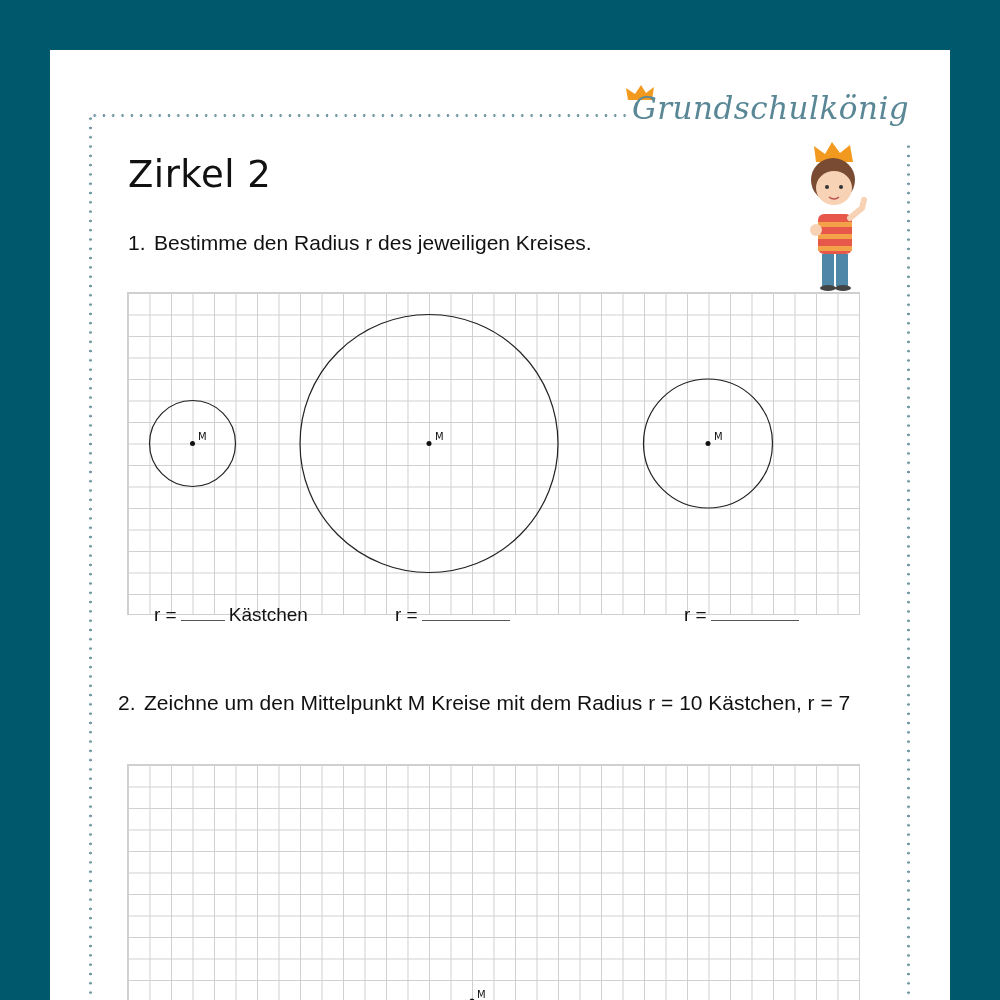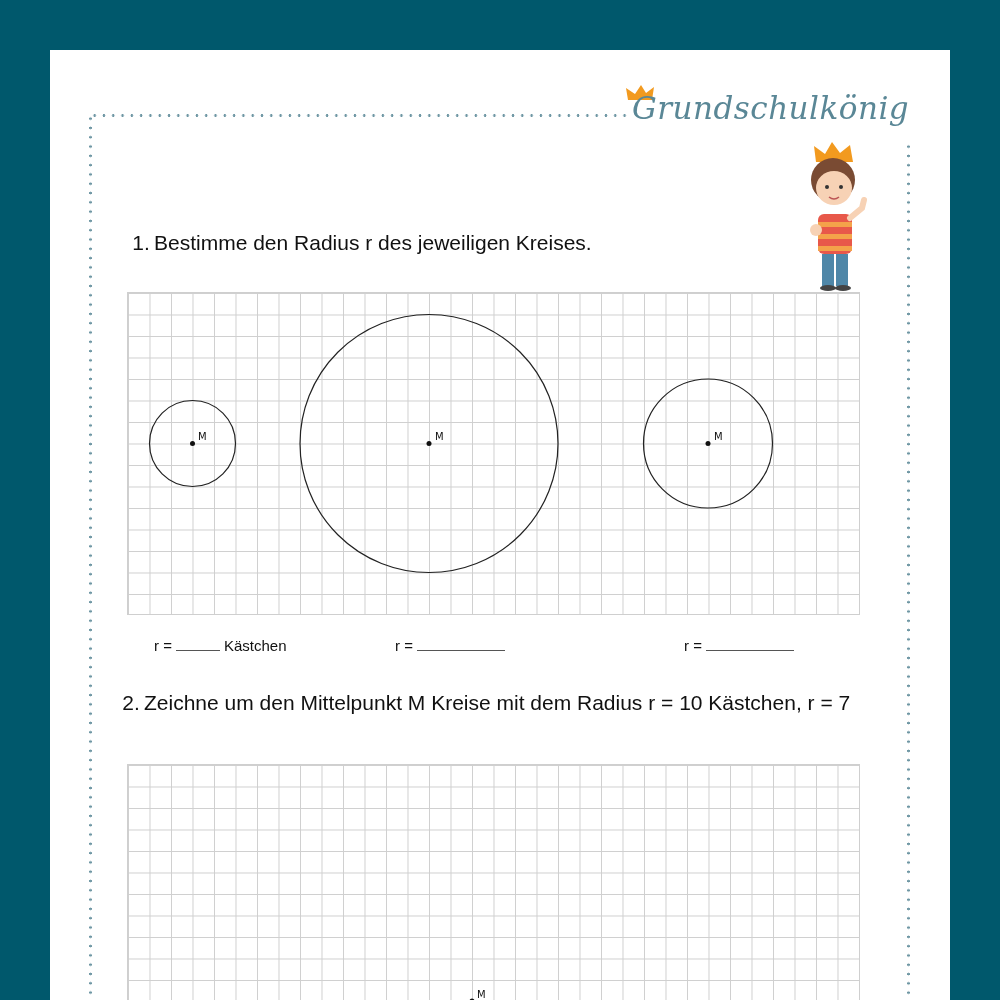--- a/index.html
+++ b/index.html
@@ -1,51 +1,52 @@
 <!DOCTYPE html>
 <html><head>
 <meta charset="utf-8">
 <style>
   html, body { margin:0; padding:0; }
   body { width:1000px; height:1000px; background:#00586c; position:relative; overflow:hidden; font-family:"DejaVu Sans", sans-serif; }
-  .page { position:absolute; left:50px; top:50px; width:900px; height:950px; background:#ffffff; overflow:hidden;text-align:center; }
+  .page { position:absolute; left:50px; top:50px; width:900px; height:950px; background:#ffffff; overflow:hidden; }
   .dots-top { position:absolute; left:40px; top:64px; width:540px; height:3px;
     background-image: radial-gradient(circle, #6f97a4 1.2px, transparent 1.5px); background-size:9.3px 3px; background-repeat:repeat-x; }
   .dots-left { position:absolute; left:39px; top:64px; width:3px; height:900px;
     background-image: radial-gradient(circle, #6f97a4 1.2px, transparent 1.5px); background-size:3px 9.3px; background-repeat:repeat-y; }
   .dots-right { position:absolute; left:857px; top:92px; width:3px; height:870px;
     background-image: radial-gradient(circle, #6f97a4 1.2px, transparent 1.5px); background-size:3px 9.3px; background-repeat:repeat-y; }
   .brand { position:absolute; left:582px; top:40px; font-family:"DejaVu Serif", serif; font-style:italic; font-size:31px; color:#5a8796; letter-spacing:0.5px; }
   .brand-crown { position:absolute; left:576px; top:34px; }
   .title { position:absolute; left:78px; top:103px; font-size:37px; color:#111; font-family:"DejaVu Sans", sans-serif; letter-spacing:0.5px; }
   .task { position:absolute; font-size:21px; color:#111; line-height:29px; font-family:"Liberation Sans", sans-serif; }
   .task .num { display:inline-block; width:26px; }
   .grid { position:absolute; left:77px; width:731px; border:1px solid #cfcfcf;
     background-image:
       linear-gradient(to right, #cfcfcf 1px, transparent 1px),
       linear-gradient(to bottom, #cfcfcf 1px, transparent 1px);
     background-size:21.5px 21.5px; }
   .grid svg { position:absolute; left:0; top:0; }
-  .answer { position:absolute; top:587px; font-size:15px; color:#111; font-family:"Liberation Sans", sans-serif; }
+  .answer { position:absolute; top:554px; font-size:19px; color:#111; font-family:"Liberation Sans", sans-serif; }
   .blank { display:inline-block; border-bottom:1px solid #555; vertical-align:baseline; height:12px; margin:0 4px; }
   .mascot { position:absolute; left:748px; top:92px; }
 </style>
 </head>
 <body>
 
 <div class="page">
   <div class="dots-top"></div>
   <div class="dots-left"></div>
   <div class="dots-right"></div>
 
   <svg class="brand-crown" width="30" height="18" viewBox="0 0 30 18">
     <polygon points="2,16 0,4 9,10 15,1 20,9 28,3 26,16" fill="#f29a1f"></polygon>
   </svg>
   <div class="brand">Grundschulkönig</div>
 
+  <div class="title">Zirkel 2</div>
 
   <svg class="mascot" width="80" height="150" viewBox="0 0 80 150">
     <polygon points="18,20 16,4 27,12 34,0 42,11 52,3 55,20" fill="#f29a1f"></polygon>
     <ellipse cx="35" cy="38" rx="22" ry="22" fill="#7a4b33"></ellipse>
     <ellipse cx="36" cy="46" rx="18" ry="17" fill="#f7d2b5"></ellipse>
     <circle cx="29" cy="45" r="2" fill="#333"></circle>
       <circle cx="43" cy="45" r="2" fill="#333"></circle>
     <path d="M31 55 Q36 59 41 55" stroke="#b55" stroke-width="1.5" fill="none"></path>
     <rect x="20" y="72" width="34" height="40" rx="6" fill="#e8584a"></rect>
     <rect x="20" y="80" width="34" height="5" fill="#f4a24a"></rect>

